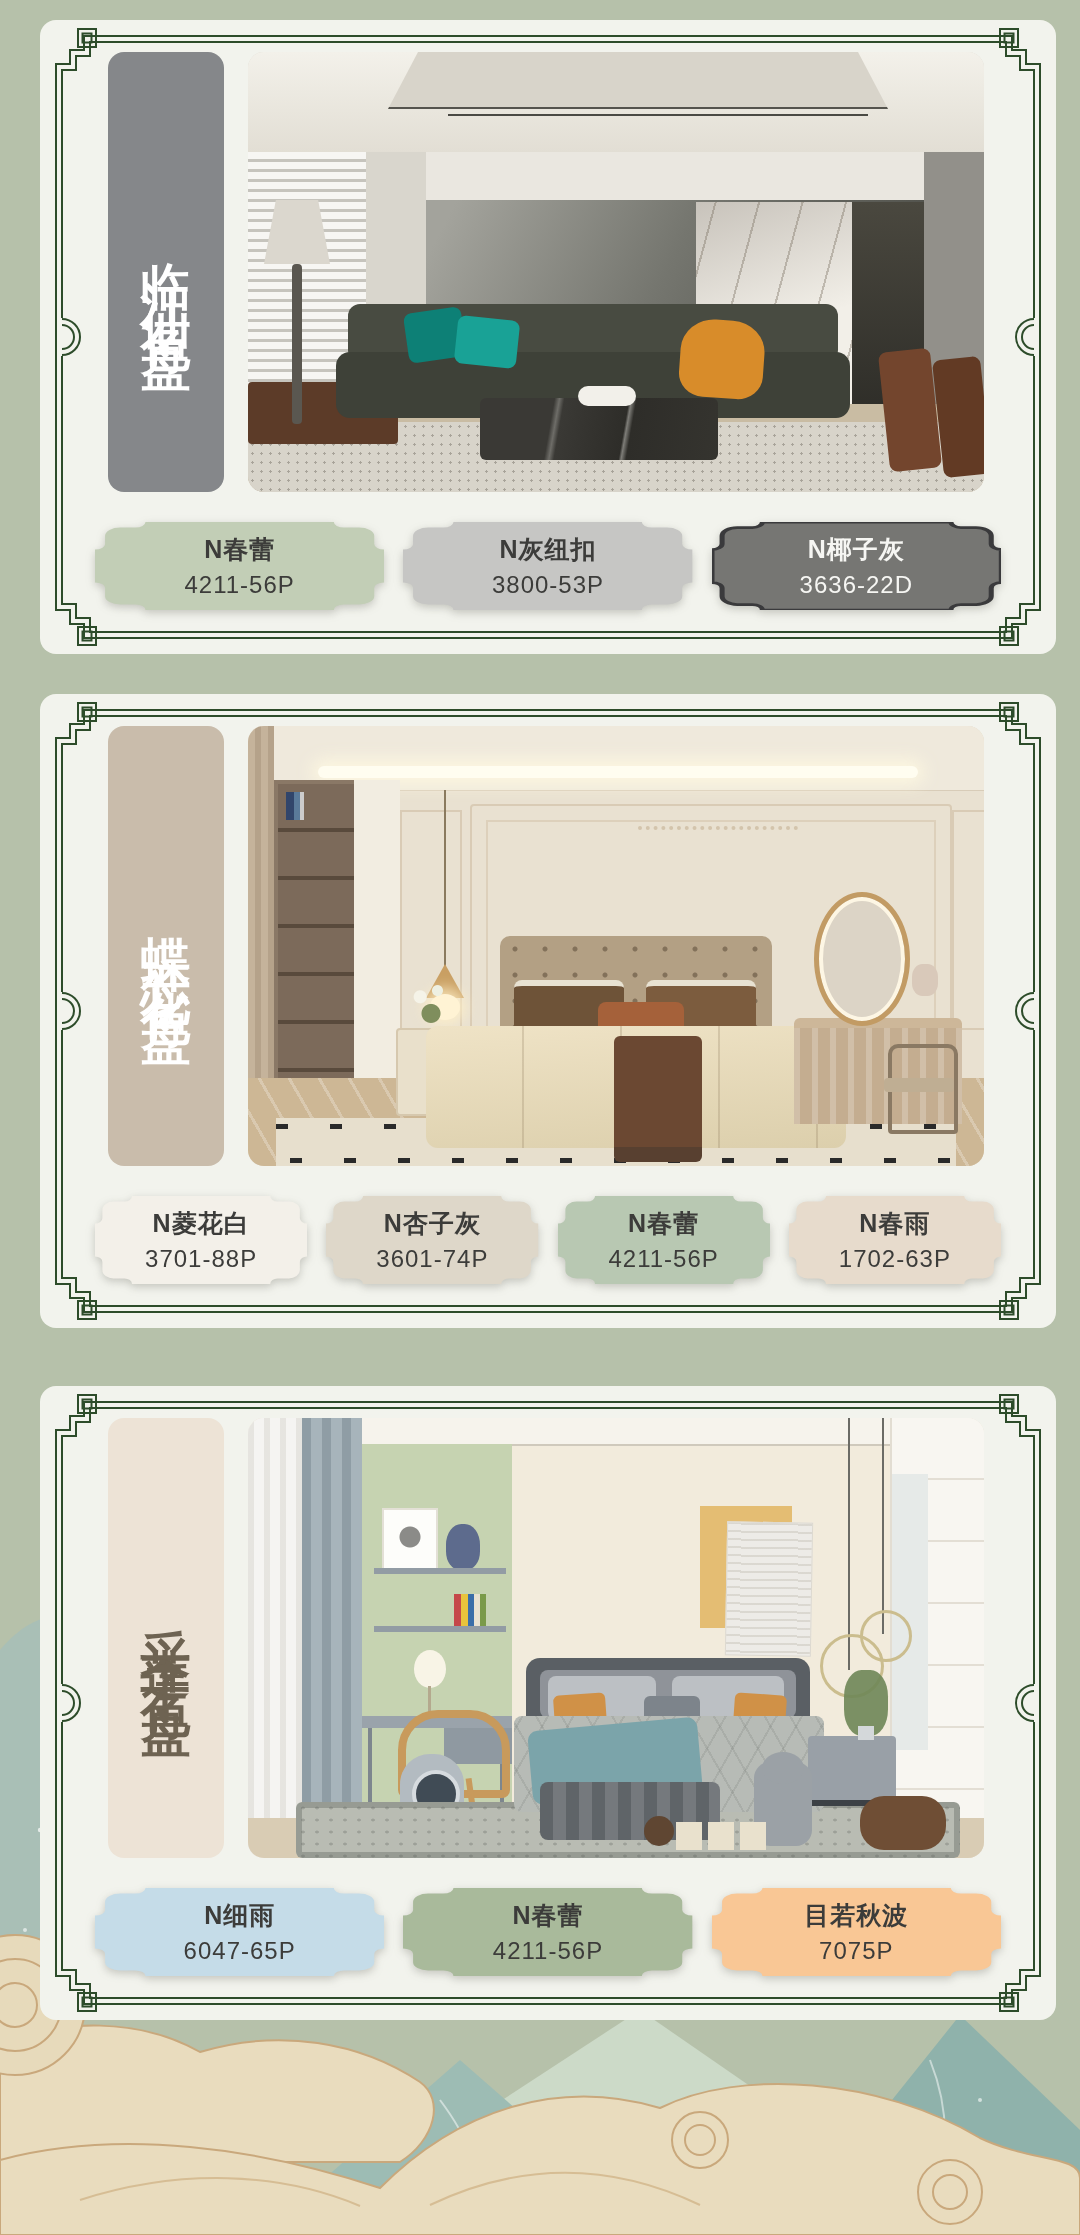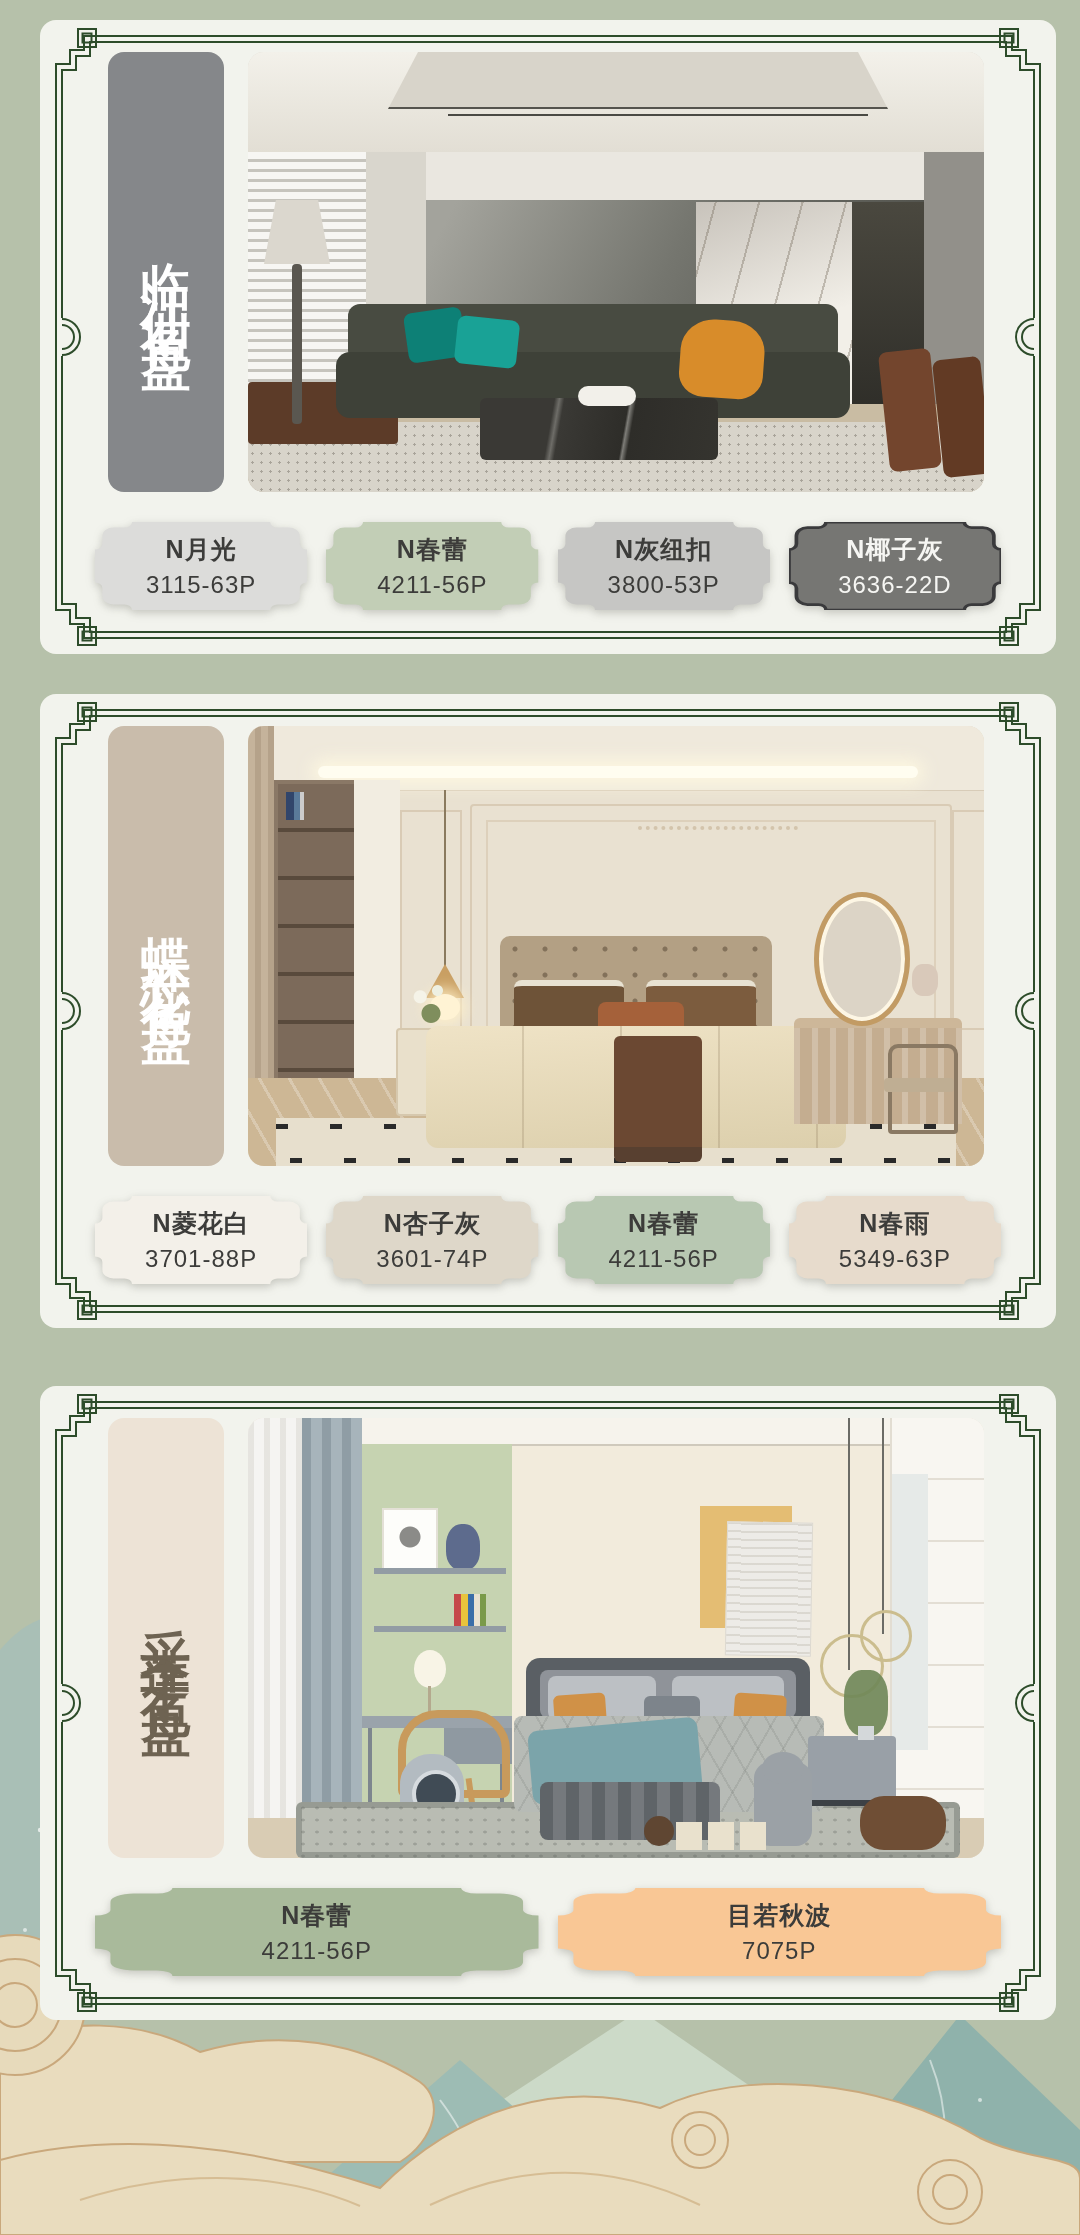--- a/index.html
+++ b/index.html
@@ -123,29 +123,20 @@
       <div style="left:88px;top:300px;width:514px;height:66px;background:#3e4138;border-radius:14px;"></div>
       <div style="left:158px;top:258px;width:58px;height:50px;background:#0d8076;border-radius:8px;transform:rotate(-8deg);"></div>
       <div style="left:208px;top:266px;width:62px;height:48px;background:#19a296;border-radius:8px;transform:rotate(6deg);"></div>
       <div style="left:432px;top:268px;width:84px;height:78px;background:#d88c2a;border-radius:40% 40% 30% 30%;transform:rotate(4deg);"></div>
       <div style="left:232px;top:346px;width:238px;height:62px;border-radius:6px;background:linear-gradient(100deg,#3a3935 30%,#6e6d68 32%,#3a3935 34%,#2e2d29 60%,#7e7d78 61%,#2e2d29 63%,#35342f 100%);"></div>
       <div style="left:330px;top:334px;width:58px;height:20px;background:#f2f0ea;border-radius:10px;"></div>
       <div style="left:636px;top:298px;width:52px;height:120px;background:#73452d;border-radius:8px;transform:rotate(-6deg);"></div>
       <div style="left:690px;top:306px;width:48px;height:118px;background:#623a24;border-radius:8px;transform:rotate(-6deg);"></div>
     </div>
     <div class="swatches">
-      <div class="swatch" style="--sc: #dcdcda; --st: #3c3c3a;">
-        <svg viewBox="0 0 172 96" preserveAspectRatio="none">
-            <use class="plaque" href="#plaqueP"></use>
-          </svg>
-        <div class="swatch-label">
-            <div class="swatch-name">N月光</div>
-            <div class="swatch-code">3115-63P</div>
-          </div>
-      </div>
       <div class="swatch" style="--sc: #c2ceb6; --st: #3c3c3a;">
         <svg viewBox="0 0 172 96" preserveAspectRatio="none">
             <use class="plaque" href="#plaqueP"></use>
           </svg>
         <div class="swatch-label">
             <div class="swatch-name">N春蕾</div>
             <div class="swatch-code">4211-56P</div>
           </div>
       </div>
       <div class="swatch" style="--sc: #c6c6c4; --st: #3c3c3a;">
@@ -236,21 +227,21 @@
             <div class="swatch-name">N春蕾</div>
             <div class="swatch-code">4211-56P</div>
           </div>
       </div>
       <div class="swatch" style="--sc: #e7dbcc; --st: #3c3c3a;">
         <svg viewBox="0 0 172 96" preserveAspectRatio="none">
             <use class="plaque" href="#plaqueP"></use>
           </svg>
         <div class="swatch-label">
             <div class="swatch-name">N春雨</div>
-            <div class="swatch-code">5349-63P</div>
+            <div class="swatch-code">1702-63P</div>
           </div>
       </div>
     </div>
   </section>
 
   <section class="card card3">
     <svg class="frame" viewBox="0 0 1016 634" preserveAspectRatio="none">
         <use href="#frameg"></use>
       </svg>
     <div class="banner" style="background-color: rgb(237, 227, 214); color: rgb(110, 99, 82);">
@@ -301,20 +292,29 @@
       <div style="left:560px;top:318px;width:88px;height:64px;background:#99a0a7;border-radius:4px;border-bottom:6px solid #3c4146;"></div>
       <div style="left:596px;top:252px;width:44px;height:66px;background:#6e8657;border-radius:40%;opacity:.9;"></div>
       <div style="left:610px;top:308px;width:16px;height:14px;background:#d4d8da;"></div>
       <div style="left:506px;top:344px;width:58px;height:84px;background:#9ba1a6;border-radius:16px;"></div>
       <div style="left:514px;top:334px;width:42px;height:32px;background:#9ba1a6;border-radius:50%;"></div>
       <div style="left:612px;top:378px;width:86px;height:54px;background:#6f4e35;border-radius:24px;"></div>
       <div style="left:396px;top:398px;width:30px;height:30px;background:#5f4632;border-radius:50%;"></div>
       <div style="left:428px;top:404px;width:90px;height:28px;background:linear-gradient(90deg,#e9e1cd 0 26px,transparent 26px 32px,#e9e1cd 32px 58px,transparent 58px 64px,#e9e1cd 64px 90px);"></div>
     </div>
     <div class="swatches">
+      <div class="swatch" style="--sc: #c5dce8; --st: #3c3c3a;">
+        <svg viewBox="0 0 172 96" preserveAspectRatio="none">
+            <use class="plaque" href="#plaqueP"></use>
+          </svg>
+        <div class="swatch-label">
+            <div class="swatch-name">N细雨</div>
+            <div class="swatch-code">6047-65P</div>
+          </div>
+      </div>
       <div class="swatch" style="--sc: #a9ba9b; --st: #3c3c3a;">
         <svg viewBox="0 0 172 96" preserveAspectRatio="none">
             <use class="plaque" href="#plaqueP"></use>
           </svg>
         <div class="swatch-label">
             <div class="swatch-name">N春蕾</div>
             <div class="swatch-code">4211-56P</div>
           </div>
       </div>
       <div class="swatch" style="--sc: #f9c795; --st: #3c3c3a;">

